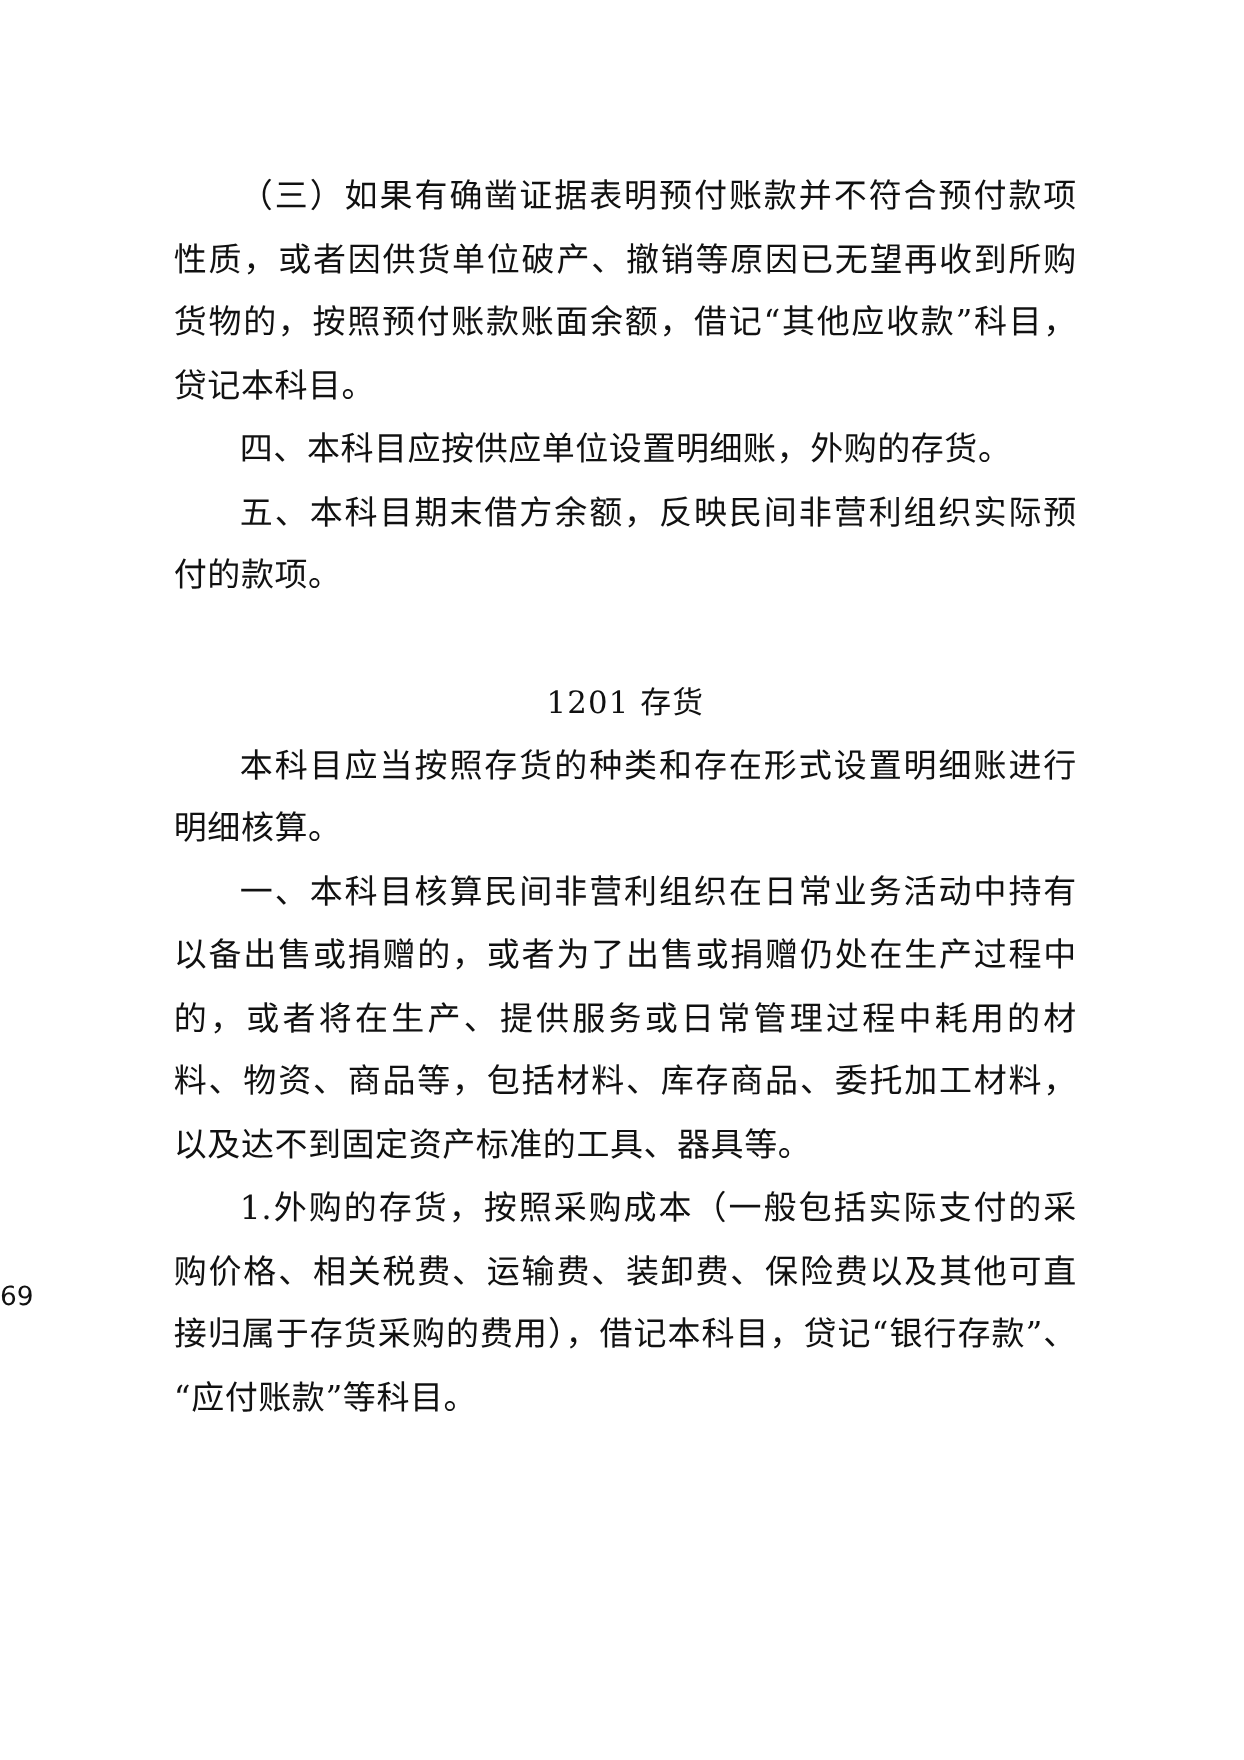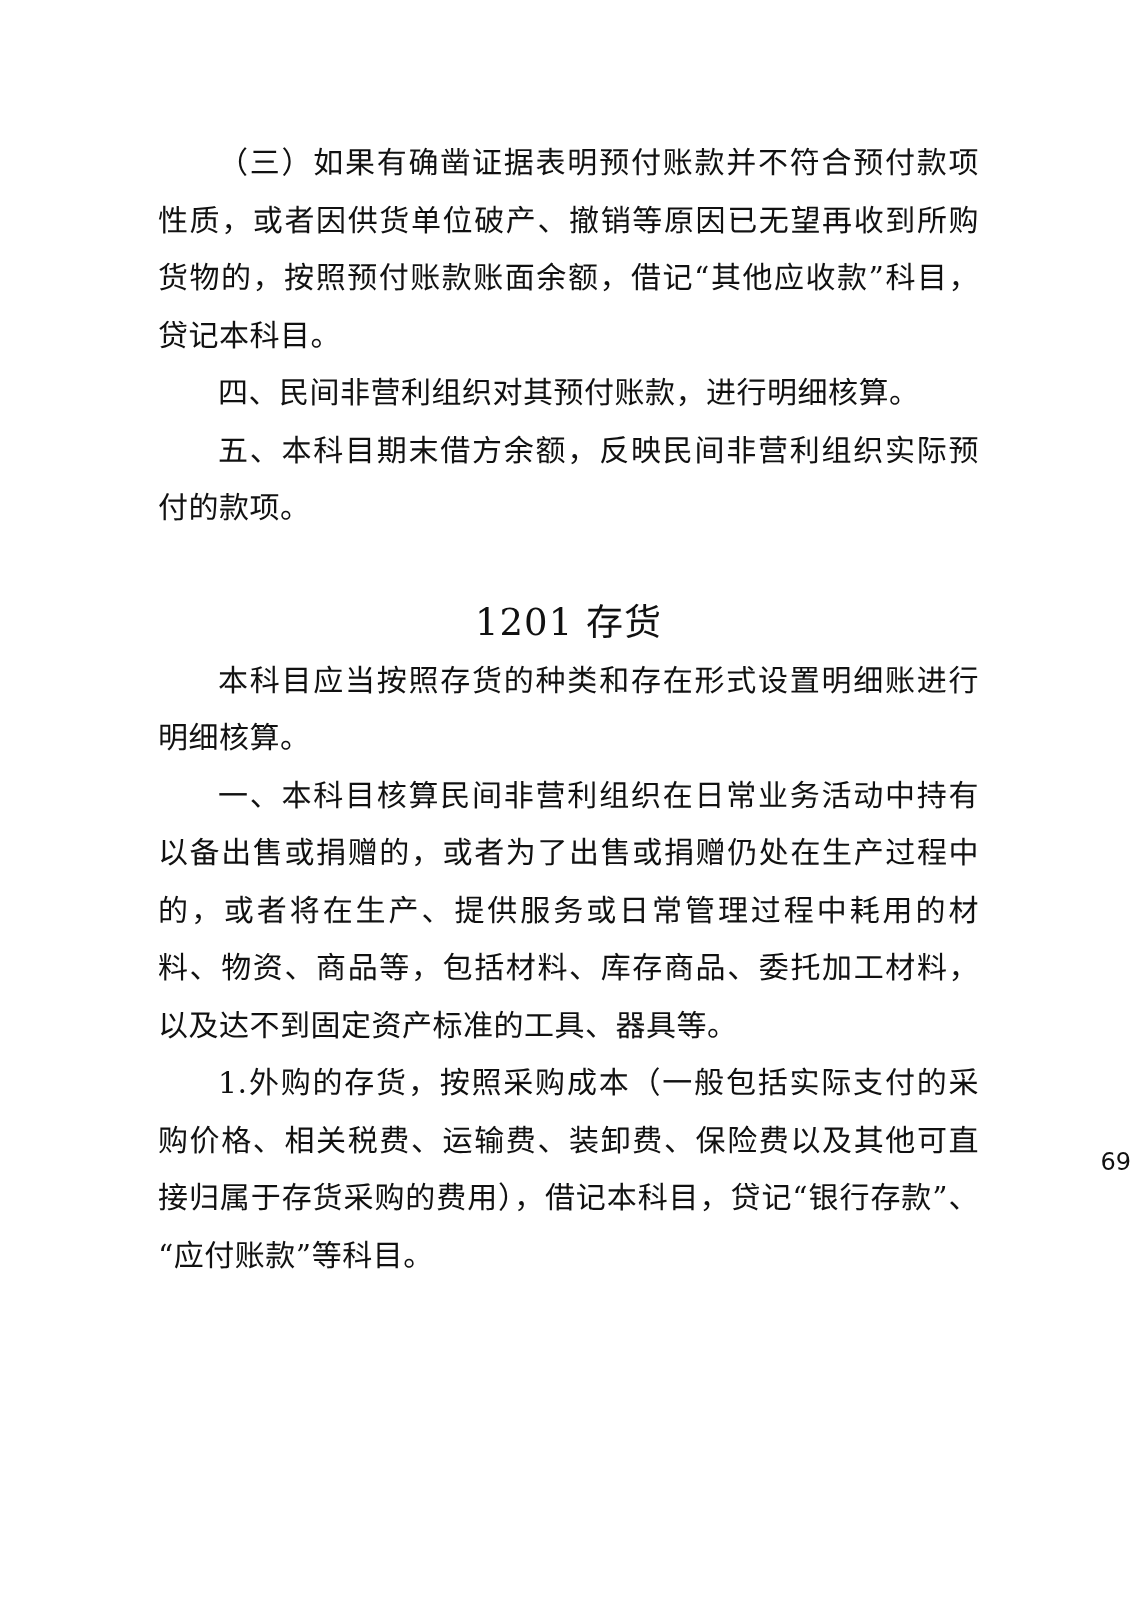--- a/index.html
+++ b/index.html
@@ -4,21 +4,21 @@
 <style>
   html, body {
     margin: 0;
     padding: 0;
     background: #ffffff;
   }
   .page {
     position: relative;
     width: 1131px;
     height: 1271px;
-    margin: 0 auto;
+    margin: 16px auto;
     background: #ffffff;
     overflow: hidden;
     font-family: "DejaVu Serif", "Liberation Serif", serif;
     color: #111111;
   }
   .content {
     position: absolute;
     top: 134px;
     left: 158px;
     right: 152px;
@@ -28,44 +28,44 @@
   .paragraph {
     margin: 0;
     text-align: justify;
     text-indent: 2em;
     letter-spacing: 0.5px;
   }
   .heading {
     margin: 0;
     text-align: center;
     text-indent: 0;
-    font-size: 37px;
+    font-size: 28px;
     letter-spacing: 1px;
   }
   .spacer {
     height: 57.5px;
   }
   .page-number {
     position: absolute;
     bottom: 95px;
     left: 0;
     width: 100%;
-    text-align: right;
+    text-align: left;
     font-family: "DejaVu Sans", "Liberation Sans", sans-serif;
     font-size: 24px;
     color: #111111;
   }
 </style>
 </head>
 <body>
 
 <div class="page">
   <div class="content" id="content">
       <div class="paragraph">（三）如果有确凿证据表明预付账款并不符合预付款项性质，或者因供货单位破产、撤销等原因已无望再收到所购货物的，按照预付账款账面余额，借记“其他应收款”科目，贷记本科目。</div>
-      <div class="paragraph">四、民间非营利组织对其预付账款，进行明细核算。</div>
+      <div class="paragraph">四、本科目应按供应单位设置明细账，外购的存货。</div>
       <div class="paragraph">五、本科目期末借方余额，反映民间非营利组织实际预付的款项。</div>
       <div class="spacer"></div>
       <div class="heading">1201 存货</div>
       <div class="paragraph">本科目应当按照存货的种类和存在形式设置明细账进行明细核算。</div>
       <div class="paragraph">一、本科目核算民间非营利组织在日常业务活动中持有以备出售或捐赠的，或者为了出售或捐赠仍处在生产过程中的，或者将在生产、提供服务或日常管理过程中耗用的材料、物资、商品等，包括材料、库存商品、委托加工材料，以及达不到固定资产标准的工具、器具等。</div>
       <div class="paragraph">1.外购的存货，按照采购成本（一般包括实际支付的采购价格、相关税费、运输费、装卸费、保险费以及其他可直接归属于存货采购的费用），借记本科目，贷记“银行存款”、“应付账款”等科目。</div>
     </div>
   <div class="page-number">69</div>
 </div>
 

